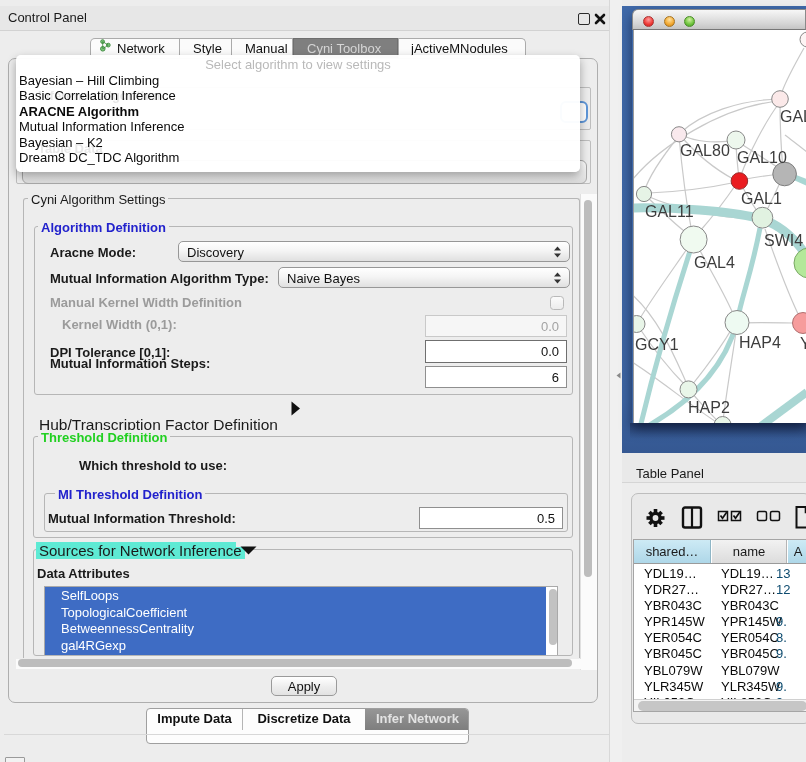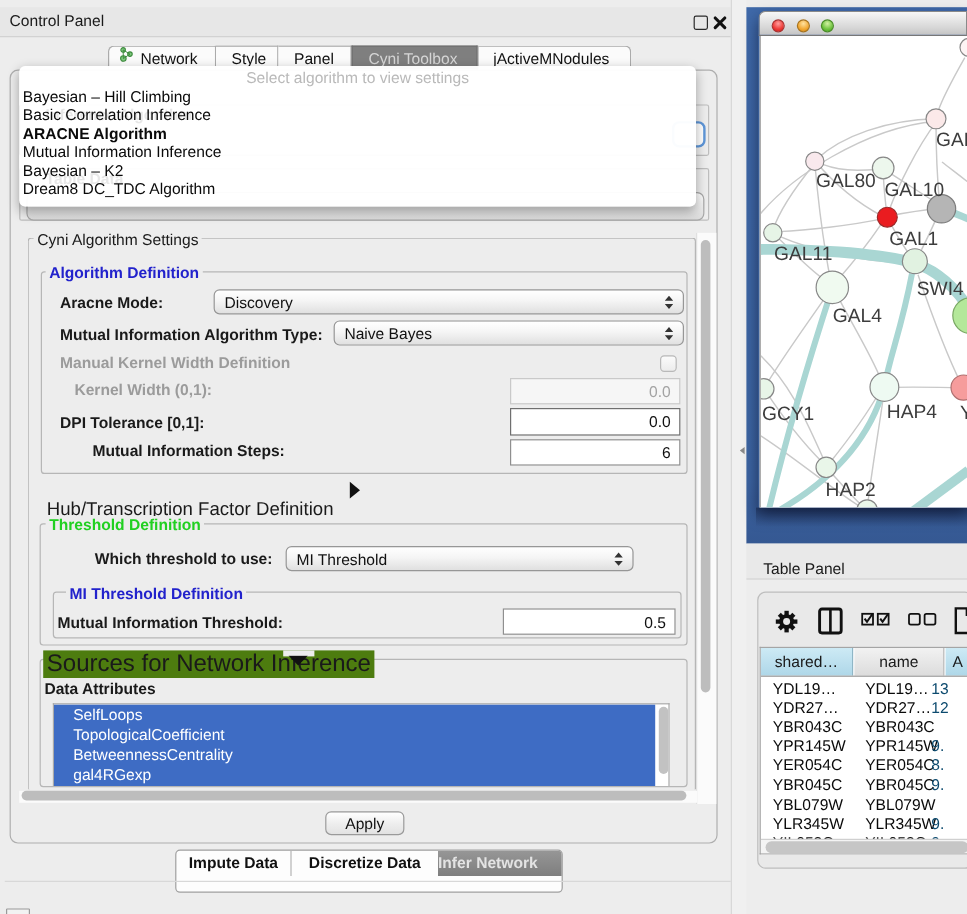--- a/index.html
+++ b/index.html
@@ -40,21 +40,21 @@
 <div class="abs" style="left:293px;top:38px;width:105px;height:20px;background:#7f7f7f;border:1px solid #6f6f6f;border-bottom:none;"></div>
 <div class="abs" style="left:398px;top:38px;width:128px;height:20px;background:#fbfbfb;border:1px solid #ababab;border-bottom:none;border-radius:0 5px 0 0;"></div>
 <svg class="abs" style="left:100px;top:39px;" width="11" height="13" viewBox="0 0 11 13">
  <circle cx="2.6" cy="2.6" r="1.9" fill="#7ec87e" stroke="#3c8a3c" stroke-width="0.9"></circle>
  <circle cx="2.8" cy="9.8" r="2.3" fill="#7ec87e" stroke="#3c8a3c" stroke-width="0.9"></circle>
  <circle cx="8.3" cy="6.1" r="1.9" fill="#7ec87e" stroke="#3c8a3c" stroke-width="0.9"></circle>
  <path d="M2.6 2.6 L8.3 6.1 L2.8 9.8 M2.6 2.6 L2.8 9.8" stroke="#3c8a3c" stroke-width="0.8" fill="none"></path>
 </svg>
 <div class="abs" style="left:117px;top:41px;font-size:13px;color:#111;">Network</div>
 <div class="abs" style="left:193px;top:41px;font-size:13px;color:#111;">Style</div>
-<div class="abs" style="left:245px;top:41px;font-size:13px;color:#111;">Panel</div>
+<div class="abs" style="left:245px;top:41px;font-size:13px;color:#111;">Manual</div>
 <div class="abs" style="left:307px;top:41px;font-size:13px;color:#d6d6d6;">Cyni Toolbox</div>
 <div class="abs" style="left:411px;top:41px;font-size:13px;color:#111;">jActiveMNodules</div>
 
 <div class="abs" style="left:8px;top:58px;width:590px;height:645px;background:#ededed;border:1px solid #aeaeae;border-radius:7px;"></div>
 
 <div class="abs" style="left:16px;top:87px;width:575px;height:43px;border:1px solid #bdbdbd;border-radius:2px;"></div>
 <div class="abs" style="left:16px;top:140px;width:575px;height:44px;border:1px solid #bdbdbd;border-radius:2px;"></div>
 <div class="abs" style="left:22px;top:160px;width:565px;height:24px;border:1px solid #a8a8a8;border-radius:6px;background:linear-gradient(#fff,#dcdcdc);"></div>
 <div class="abs" style="left:560px;top:101px;width:28px;height:22px;border:2.5px solid #5e96d8;border-radius:6px;background:#fff;"></div>
 
@@ -87,64 +87,58 @@
 
 <div class="lbl dis" style="left:50px;top:295px;">Manual Kernel Width Definition</div>
 <div class="abs" style="left:550px;top:296px;width:14px;height:14px;border:1px solid #b9b9b9;border-radius:3.5px;background:linear-gradient(#fbfbfb,#ececec);"></div>
 
 <div class="lbl dis" style="left:62px;top:317px;">Kernel Width (0,1):</div>
 <div class="field" style="left:425px;top:315px;width:142px;height:22px;background:#f6f6f6;border-color:#c9c9c9;color:#a3a3a3;line-height:21px;">0.0</div>
 
 <div class="lbl" style="left:50px;top:345px;">DPI Tolerance [0,1]:</div>
 <div class="field" style="left:425px;top:340px;width:142px;height:23px;border-color:#6f6f6f;line-height:22px;">0.0</div>
 
-<div class="lbl" style="left:50px;top:368px;margin-left:27px;">Mutual Information Steps:</div>
+<div class="lbl" style="left:50px;top:356px;">Mutual Information Steps:</div>
 <div class="field" style="left:425px;top:366px;width:142px;height:22px;border-color:#8f8f8f;line-height:21px;">6</div>
 
 <div class="abs" style="left:39px;top:400px;font-size:15.5px;color:#1a1a1a;margin-top:16px;">Hub/Transcription Factor Definition</div>
 <svg class="abs" style="left:290px;top:401px;" width="11" height="15" viewBox="0 0 11 15">
       <path d="M1.5 0.5 L10 7.5 L1.5 14.5 Z" fill="#111"></path>
     </svg>
 
 <div class="group" style="left:33px;top:436px;width:540px;height:102px;"></div>
 <div class="gtitle" style="left:38px;top:430px;color:#21d021;font-weight:bold;">Threshold Definition</div>
 
 <div class="lbl" style="left:79px;top:458px;">Which threshold to use:</div>
-<div class="combo" style="left:238px;top:455px;width:290px;height:21px;">
-      <span class="ctxt">MI Threshold</span>
- <svg class="arr" width="9" height="12" viewBox="0 0 9 12">
-        <path d="M4.5 0.5 L8 4.6 L1 4.6 Z M4.5 11.5 L8 7.4 L1 7.4 Z" fill="#333"></path>
-      </svg>
-    </div>
 
 <div class="group" style="left:44px;top:493px;width:524px;height:39px;"></div>
 <div class="gtitle" style="left:55px;top:487px;color:#2222cc;font-weight:bold;">MI Threshold Definition</div>
 <div class="lbl" style="left:48px;top:511px;">Mutual Information Threshold:</div>
 <div class="field" style="left:419px;top:507px;width:144px;height:22px;border-color:#8f8f8f;line-height:21px;">0.5</div>
 
 <div class="group" style="left:33px;top:549px;width:540px;height:107px;"></div>
-<div class="abs" style="left:36px;top:542px;font-size:20px;color:#1a1a1a;background:#4d7c0f;padding:0 3px;">Sources for Network Inference</div>
+<div class="abs" style="left:36px;top:542px;font-size:15px;color:#1a1a1a;background:#5eead4;padding:0 3px;">Sources for Network Inference</div>
 <svg class="abs" style="left:240px;top:546px;z-index:3;" width="17" height="9" viewBox="0 0 17 9">
       <path d="M0.5 0.5 L16.5 0.5 L8.5 8.5 Z" fill="#111"></path>
     </svg>
 <div class="abs" style="left:236px;top:542px;width:26px;height:5px;background:#ededed;"></div>
 <div class="lbl" style="left:37px;top:566px;">Data Attributes</div>
 <div class="abs" style="left:44px;top:586px;width:514px;height:69px;background:#fff;border:1px solid #a9a9a9;border-bottom:none;overflow:hidden;">
  <div style="position:absolute;left:0;top:0;width:501px;height:69px;background:#3e6cc4;"></div>
  <div style="position:absolute;left:16px;top:1px;font-size:13px;color:#fff;line-height:16.5px;">SelfLoops<br>TopologicalCoefficient<br>BetweennessCentrality<br>gal4RGexp</div>
  <div style="position:absolute;left:504px;top:2px;width:8px;height:56px;background:#c2c2c2;border-radius:4px;"></div>
 </div>
 
 <div class="abs" style="left:271px;top:676px;width:66px;height:20px;border:1px solid #9a9a9a;border-radius:5px;background:linear-gradient(#ffffff,#ededed 55%,#e2e2e2);text-align:center;font-size:13px;line-height:19px;color:#111;">Apply</div>
 
 <div class="abs" style="left:146px;top:708px;width:323px;height:36px;border:1px solid #9f9f9f;border-radius:4px;background:#fdfdfd;overflow:hidden;">
  <div style="position:absolute;left:0;top:0;width:95px;height:21px;text-align:center;font-size:13px;font-weight:bold;line-height:20px;color:#111;">Impute Data</div>
  <div style="position:absolute;left:95px;top:0;width:1px;height:21px;background:#b5b5b5;"></div>
  <div style="position:absolute;left:96px;top:0;width:122px;height:21px;text-align:center;font-size:13px;font-weight:bold;line-height:20px;color:#111;">Discretize Data</div>
- <div style="position:absolute;left:218px;top:0;width:105px;height:21px;background:linear-gradient(#969696,#7e7e7e);text-align:left;font-size:13px;font-weight:bold;line-height:20px;color:#e3e3e3;">Infer Network</div>
+ <div style="position:absolute;left:218px;top:0;width:105px;height:21px;background:linear-gradient(#969696,#7e7e7e);text-align:center;font-size:13px;font-weight:bold;line-height:20px;color:#e3e3e3;">Infer Network</div>
 </div>
 <div class="abs" style="left:4px;top:734px;width:605px;height:1px;background:#d8d8d8;"></div>
 <div class="abs" style="left:5px;top:757px;width:20px;height:10px;border:1.5px solid #9a9a9a;border-radius:1px;background:#f2f2f2;"></div>
 
 <div class="abs" style="left:16px;top:55px;width:564px;height:117px;background:rgba(255,255,255,0.97);border-radius:5px;box-shadow:0 4px 10px rgba(0,0,0,0.33);z-index:50;">
  <div style="position:absolute;left:0;top:2px;width:100%;text-align:center;font-size:13px;color:#b9b9b9;">Select algorithm to view settings</div>
  <div style="position:absolute;left:22px;top:33px;font-size:13px;font-weight:bold;color:rgba(120,120,120,0.18);">Inference Algorithm</div>
  <div style="position:absolute;left:22px;top:86px;font-size:13px;font-weight:bold;color:rgba(120,120,120,0.18);">Table Data</div>
  <div style="position:absolute;left:3px;top:18px;font-size:13px;color:#0a0a0a;line-height:15.4px;white-space:nowrap;">Bayesian – Hill Climbing<br>Basic Correlation Inference<br><b>ARACNE Algorithm</b><br>Mutual Information Inference<br>Bayesian – K2<br>Dream8 DC_TDC Algorithm</div>
 </div>

